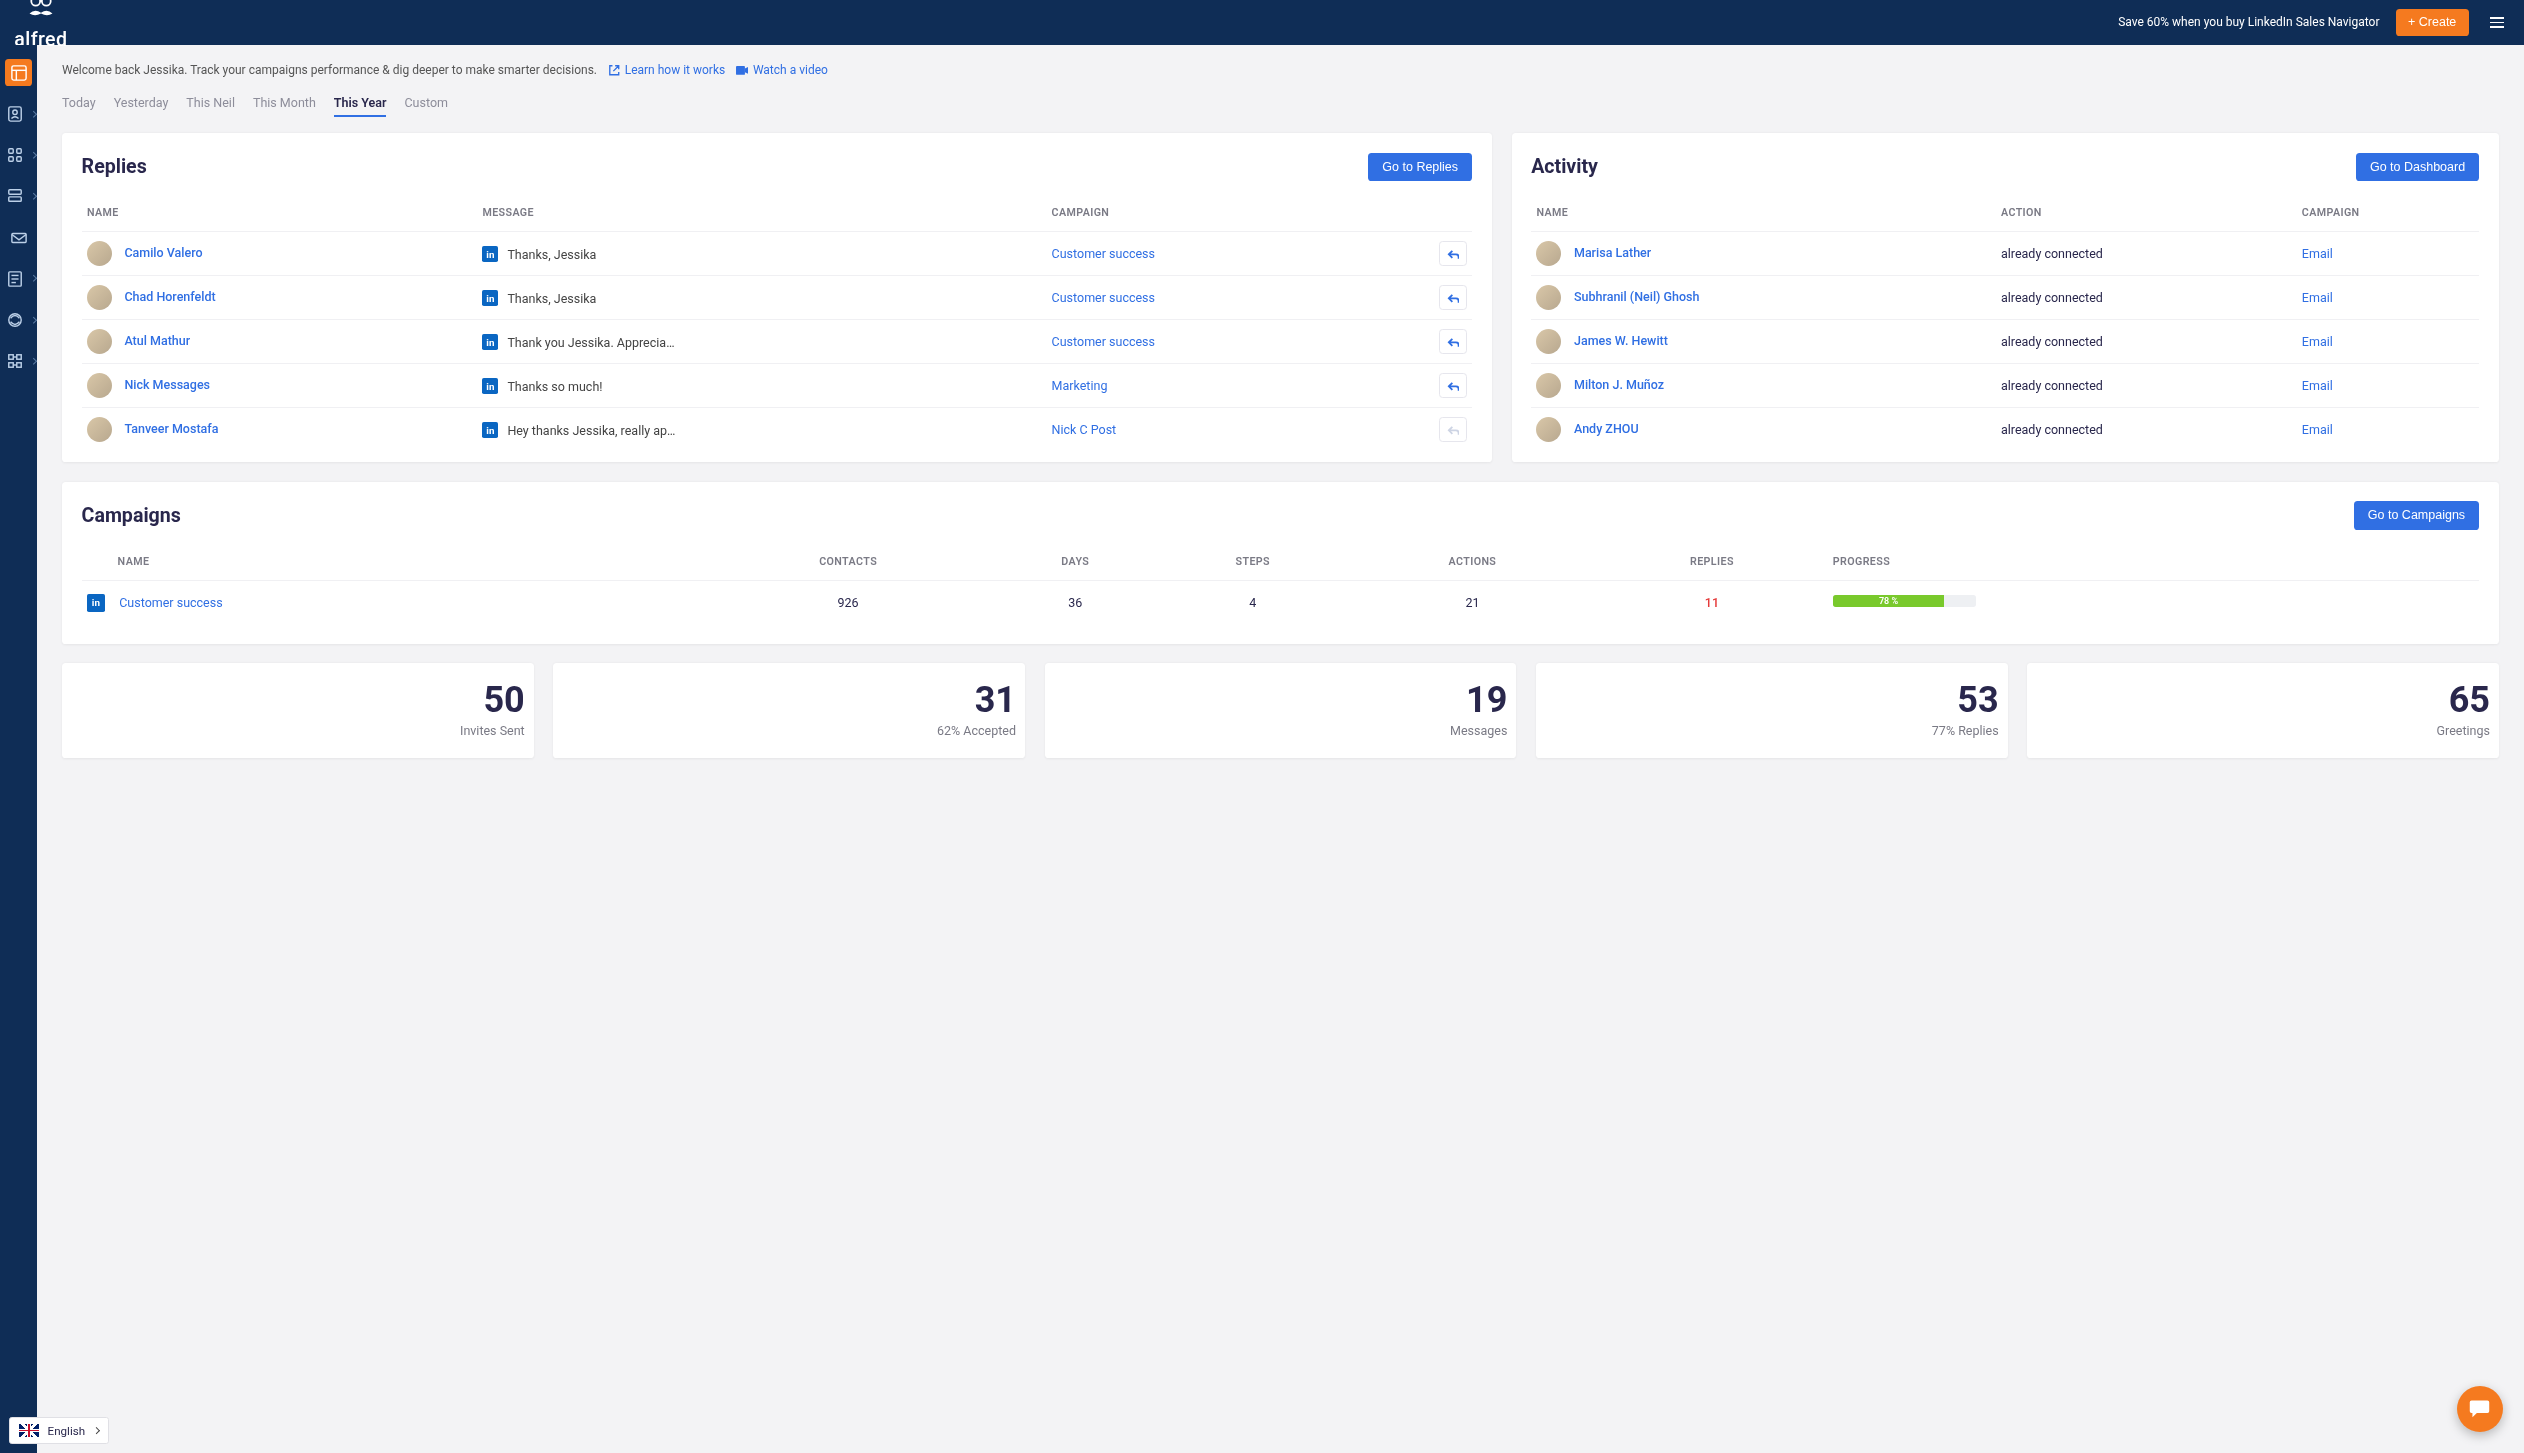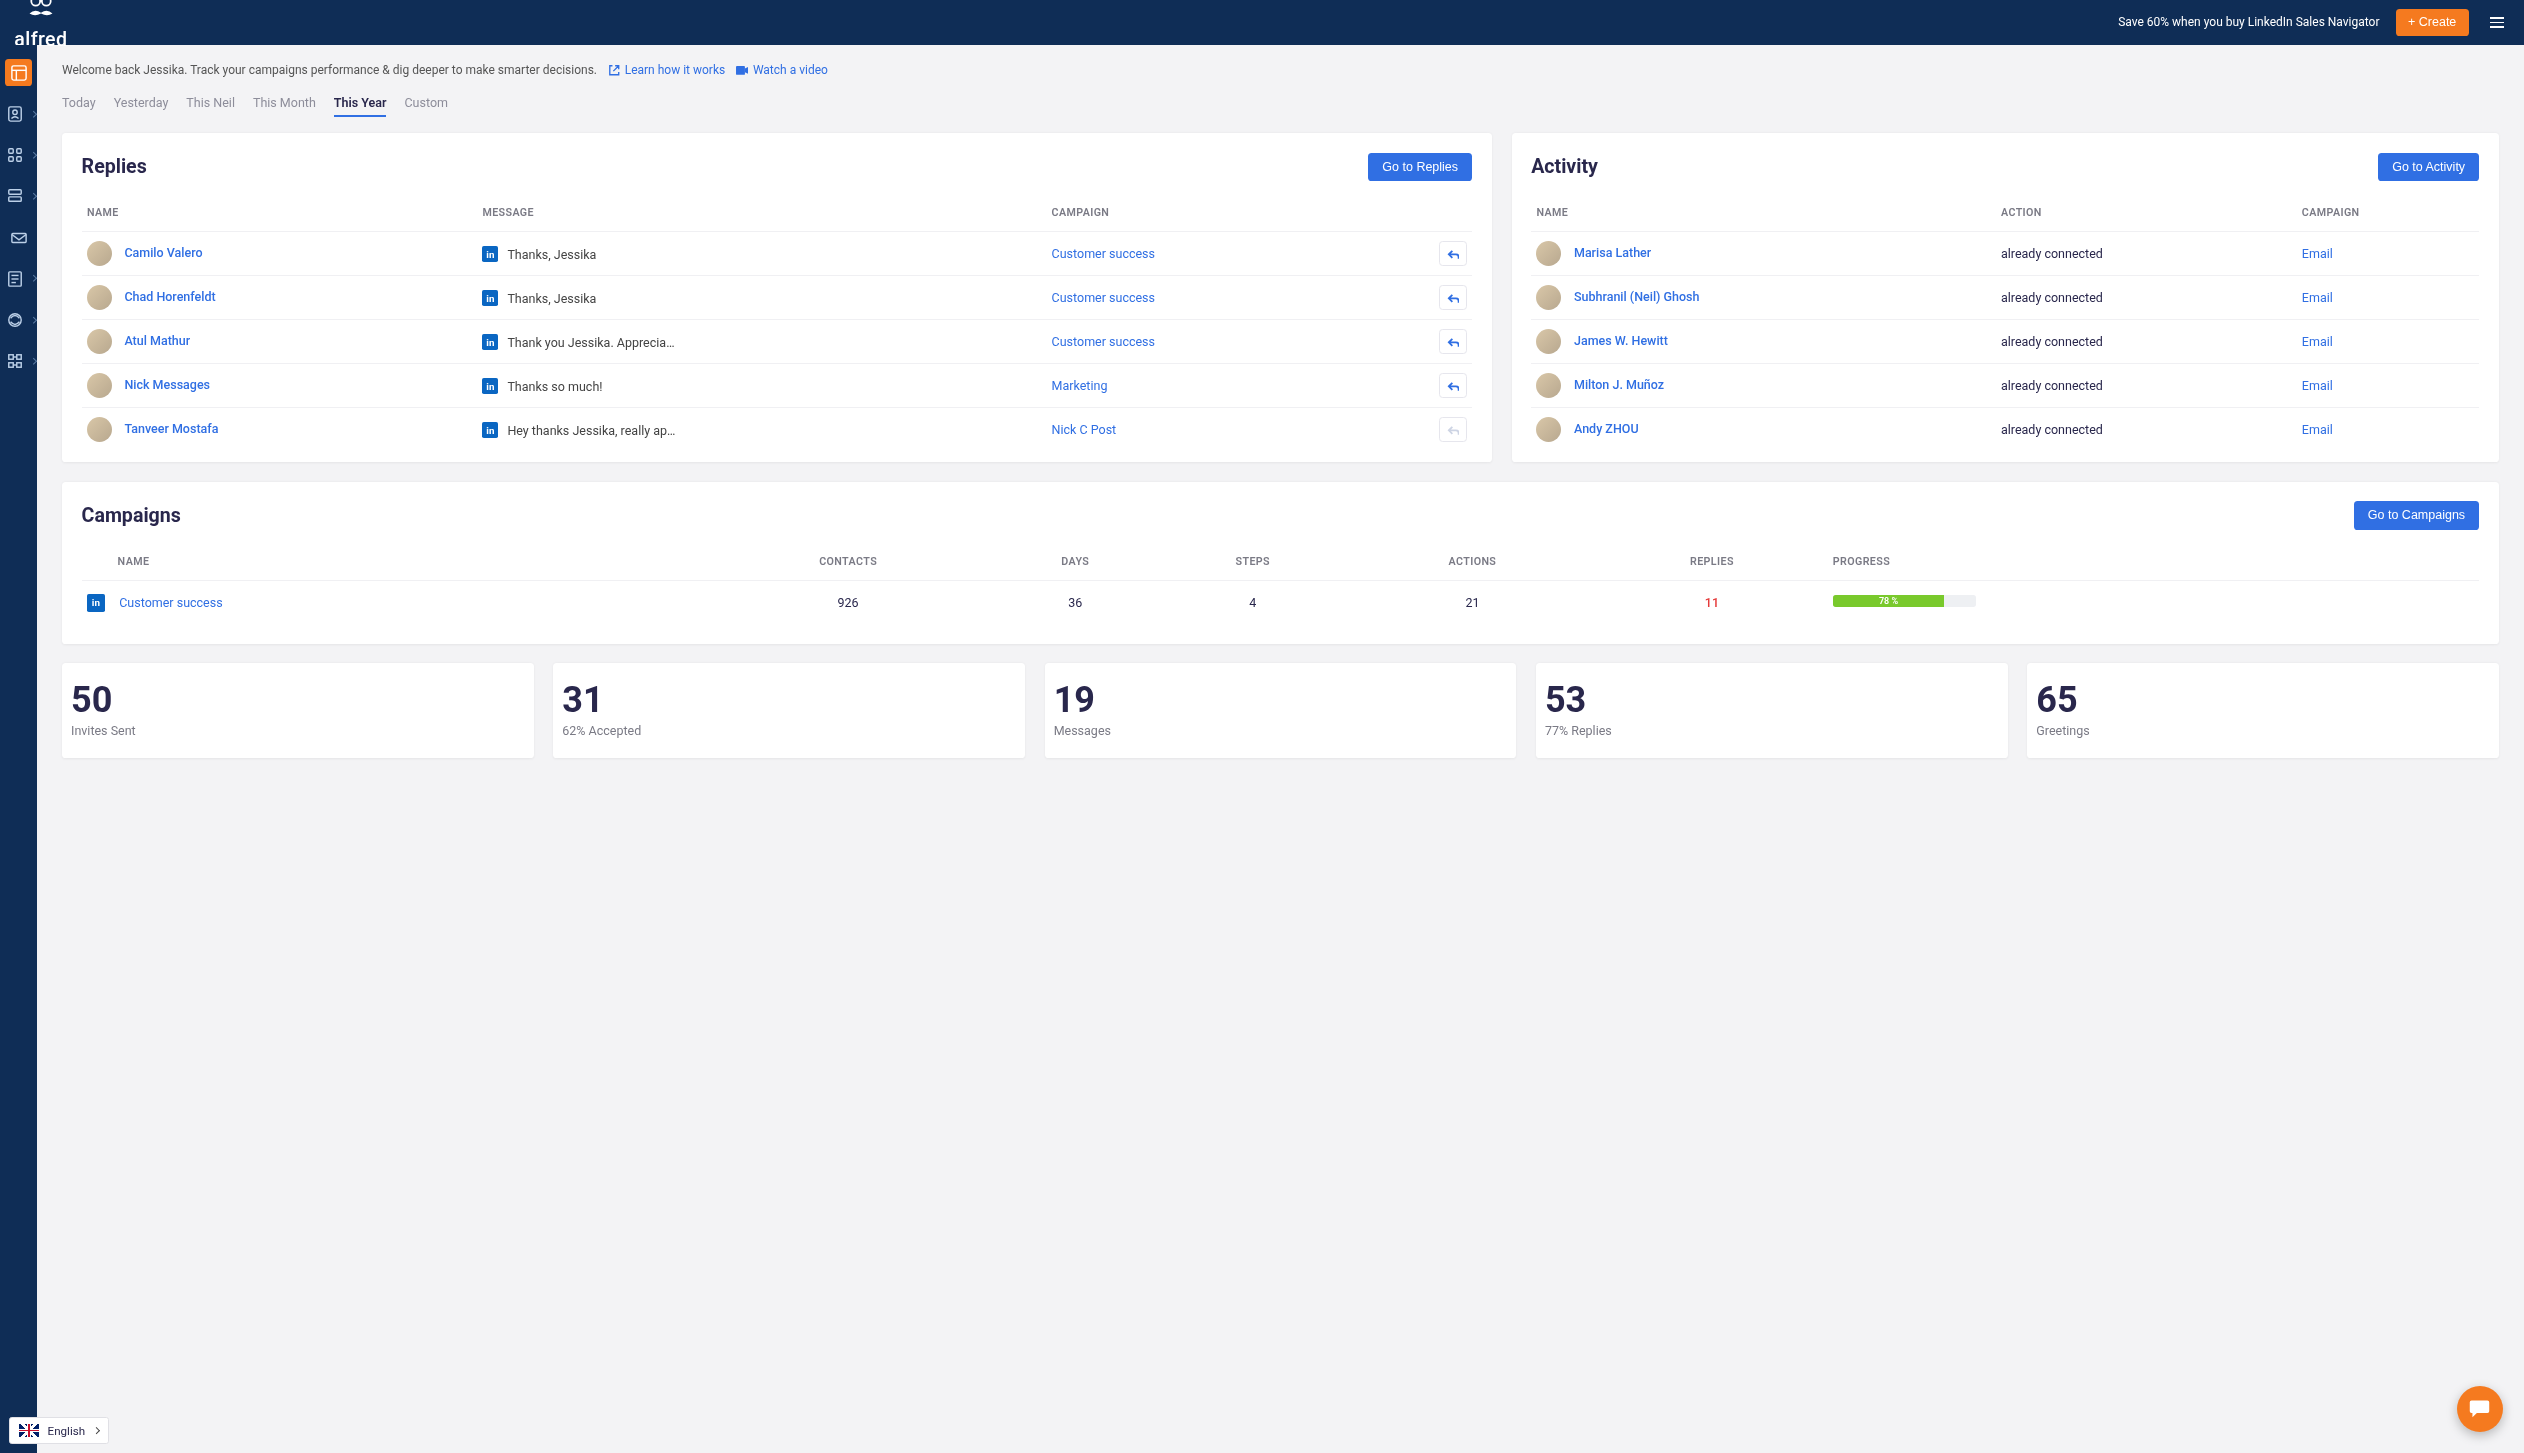--- a/index.html
+++ b/index.html
@@ -52,21 +52,21 @@
   .reply-btn svg { stroke: #306fe3; }
   .reply-btn.muted svg { stroke: #cdd4e4; }
 
   .campaigns { background: #fff; border-radius: 3.6px; box-shadow: 0 0.9px 2.7px rgba(0,0,0,0.06); padding: 19.6px 19.6px; margin-bottom: 19.6px; }
   .camp-row td { padding: 12.5px 5.3px; }
   .replies-red { color: #e53a3a; font-weight: 500; }
   .progress-wrap { background: #eef0f3; border-radius: 2.7px; height: 12.5px; width: 143px; position: relative; overflow: hidden; display: inline-block; }
   .progress-fill { position: absolute; left: 0; top: 0; bottom: 0; background: #79c92c; display: flex; align-items: center; justify-content: center; font-size: 9px; color: #fff; font-weight: 600; }
 
   .stats { display: flex; gap: 19.6px; }
-  .stat-card { background: #fff; border-radius: 3.6px; box-shadow: 0 0.9px 2.7px rgba(0,0,0,0.06); flex: 1; padding: 16px 9px 19.6px; text-align: left; }
+  .stat-card { background: #fff; border-radius: 3.6px; box-shadow: 0 0.9px 2.7px rgba(0,0,0,0.06); flex: 1; padding: 16px 9px 19.6px; text-align: right; }
   .stat-num { font-size: 36px; font-weight: 700; color: #29274c; }
   .stat-label { font-size: 12.5px; color: #7a7a85; margin-top: 1.8px; }
 
   .chat-bubble { position: fixed; right: 21.4px; bottom: 21.4px; width: 46px; height: 46px; border-radius: 50%; background: #f57a1f; display: flex; align-items: center; justify-content: center; cursor: pointer; box-shadow: 0 3.6px 10.7px rgba(0,0,0,0.25); }
   .chat-bubble svg { fill: #fff; }
 
   .lang-picker { position: fixed; left: 9px; bottom: 9px; background: #fff; border: 0.9px solid #e0e0e5; border-radius: 2.7px; padding: 5.3px 9px; display: flex; align-items: center; gap: 9px; font-size: 11.6px; cursor: pointer; }
   .flag { width: 19.6px; height: 12.5px; position: relative; background: #012169; overflow: hidden; }
   .flag::before, .flag::after { content: ""; position: absolute; }
   .flag::before { width: 100%; height: 100%; background:
@@ -290,21 +290,21 @@
                     </svg>
                   </span></td>
               </tr>
             </tbody>
         </table>
       </div>
 
       <div class="card card-activity">
         <div class="card-header">
           <div class="card-title">Activity</div>
-          <button class="btn-primary">Go to Activity</button>
+          <button class="btn-primary">Go to Dashboard</button>
         </div>
         <table>
           <thead>
               <tr>
             <th>NAME</th>
             <th>ACTION</th>
             <th>CAMPAIGN</th>
           </tr>
             </thead>
           <tbody id="activity-body">

